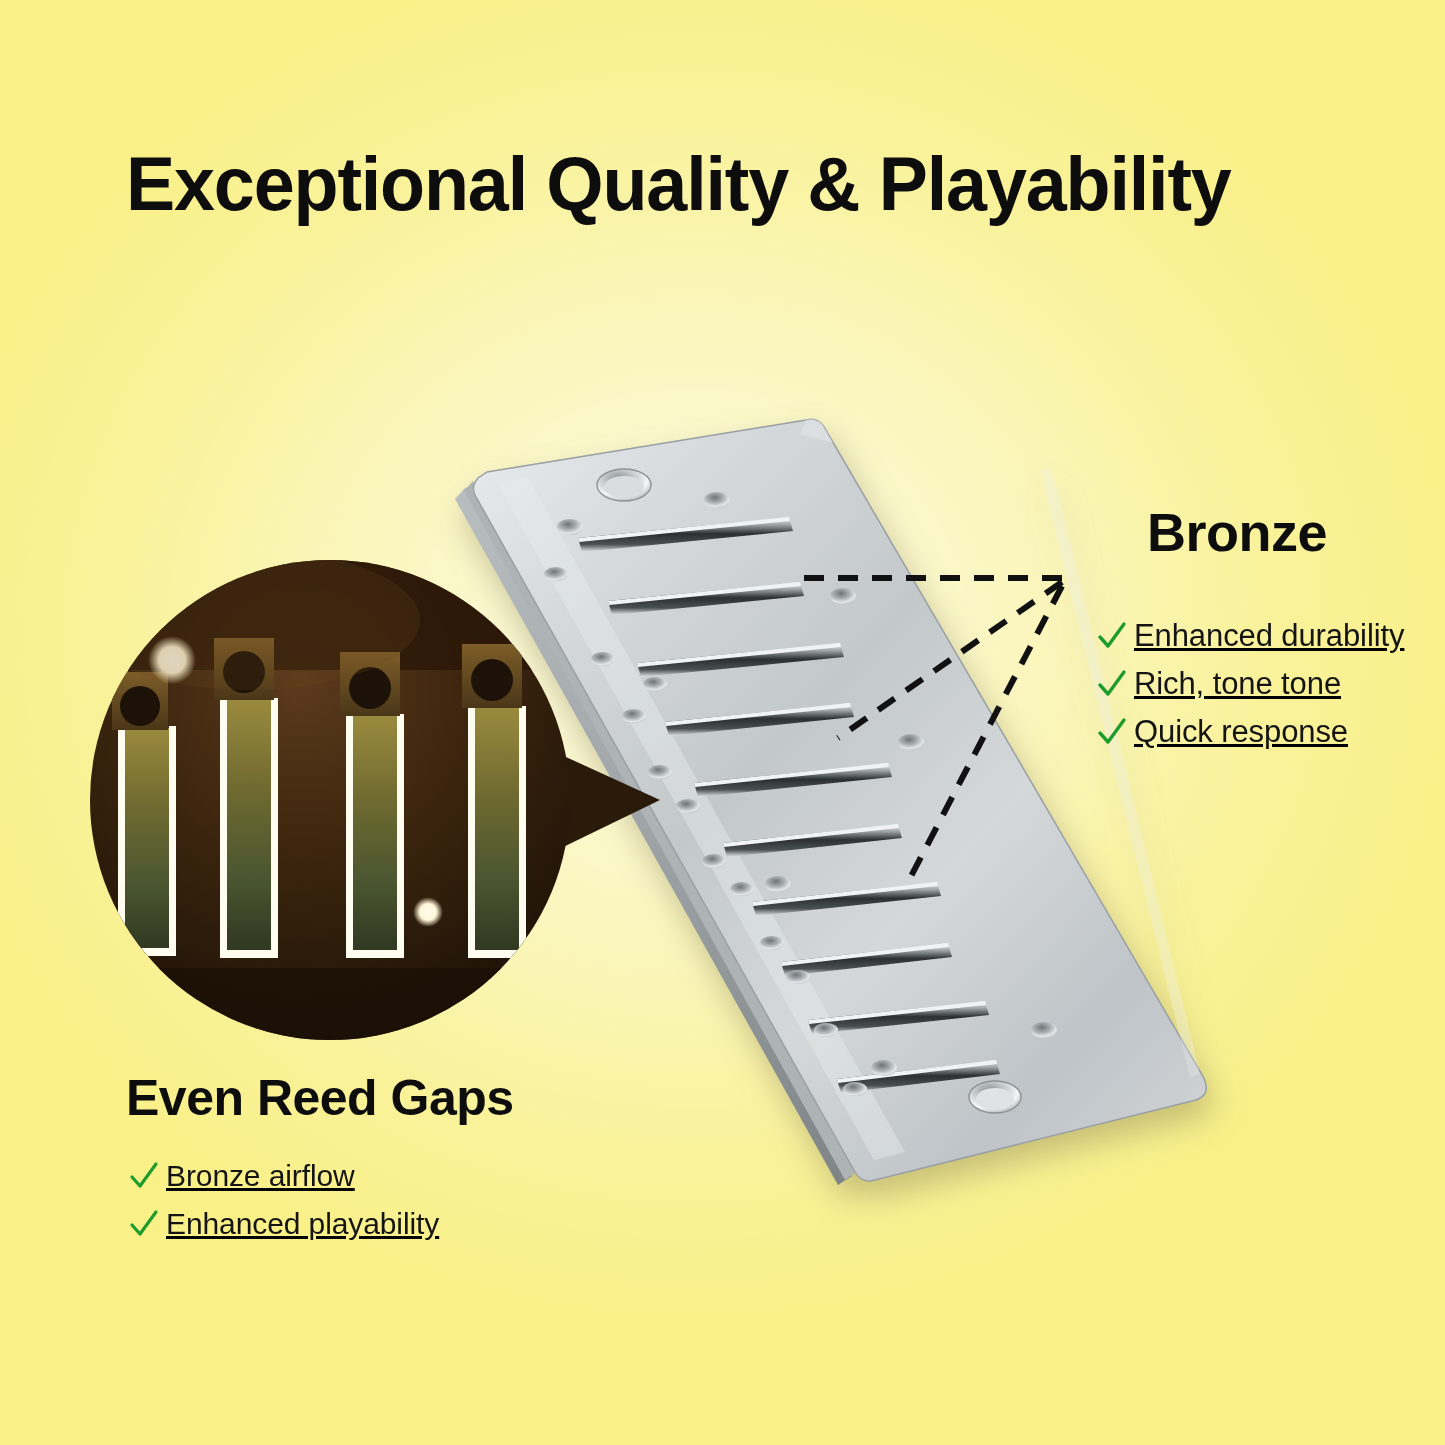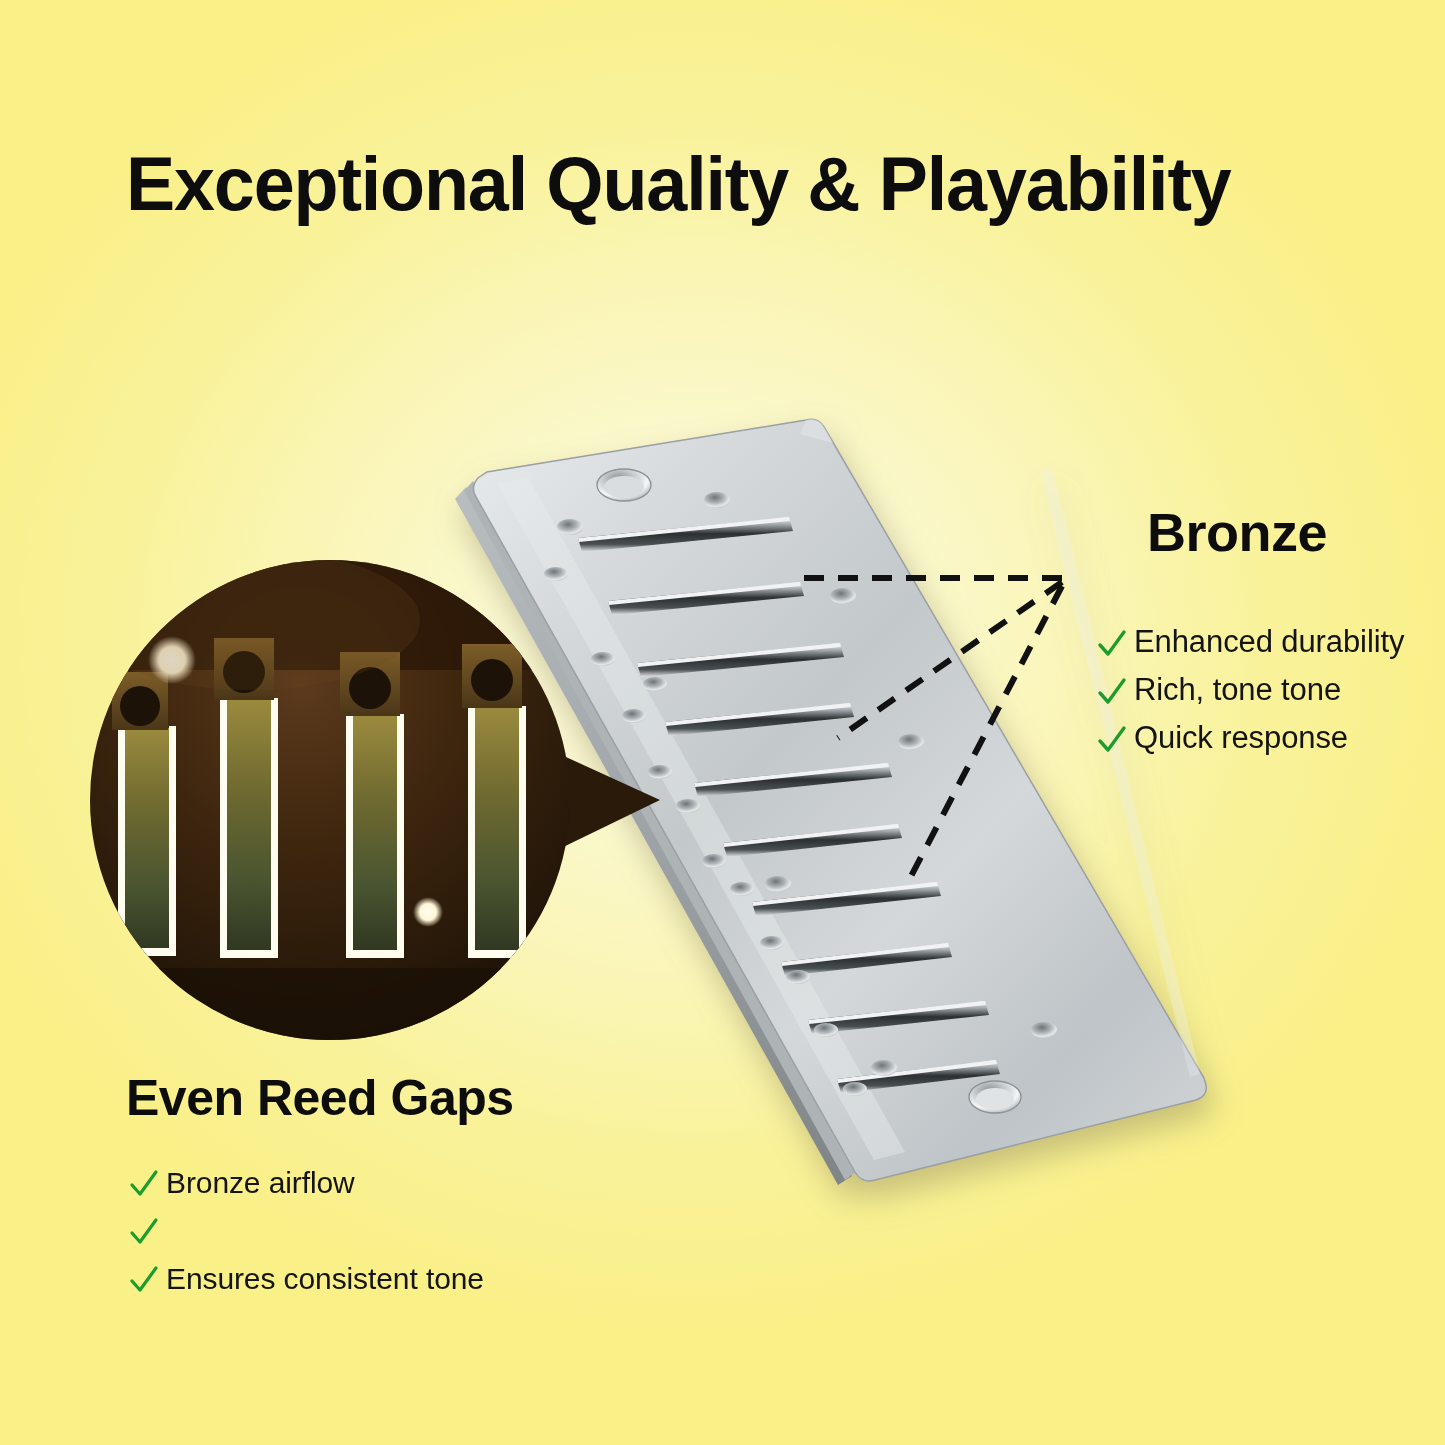--- a/index.html
+++ b/index.html
@@ -56,22 +56,23 @@
     font-size: 50px;
     white-space: nowrap;
   }
   .bullets {
     position: absolute;
   }
   #bronze-bullets { left: 1096px; top: 612px; }
   #gaps-bullets   { left: 128px;  top: 1152px; }
   .bullet-row {
     display: flex;
-    align-items: flex-end;
+    align-items: center;
     height: 48px;
+    text-decoration: underline;
   }
   .check {
     width: 32px;
     height: 32px;
     flex: 0 0 32px;
     margin-right: 6px;
     display: block;
   }
   .bullet-text {
     font-size: 31px;
@@ -359,22 +360,17 @@
     <div class="bullet-row">
       <svg class="check" viewBox="0 0 32 32">
         <path d="M4 17 L12 26 L28 4" fill="none" stroke="#1d9c2d" stroke-width="3.2" stroke-linecap="round" stroke-linejoin="round"></path>
       </svg>
       <span class="bullet-text">Bronze airflow</span>
     </div>
     <div class="bullet-row">
       <svg class="check" viewBox="0 0 32 32">
         <path d="M4 17 L12 26 L28 4" fill="none" stroke="#1d9c2d" stroke-width="3.2" stroke-linecap="round" stroke-linejoin="round"></path>
       </svg>
-    </div>
-    <div class="bullet-row">
-      <svg class="check" viewBox="0 0 32 32">
-        <path d="M4 17 L12 26 L28 4" fill="none" stroke="#1d9c2d" stroke-width="3.2" stroke-linecap="round" stroke-linejoin="round"></path>
-      </svg>
-      <span class="bullet-text">Ensures consistent tone</span>
+      <span class="bullet-text">Enhanced playability</span>
     </div>
   </div>
 
 </div>
 
 </body></html>

